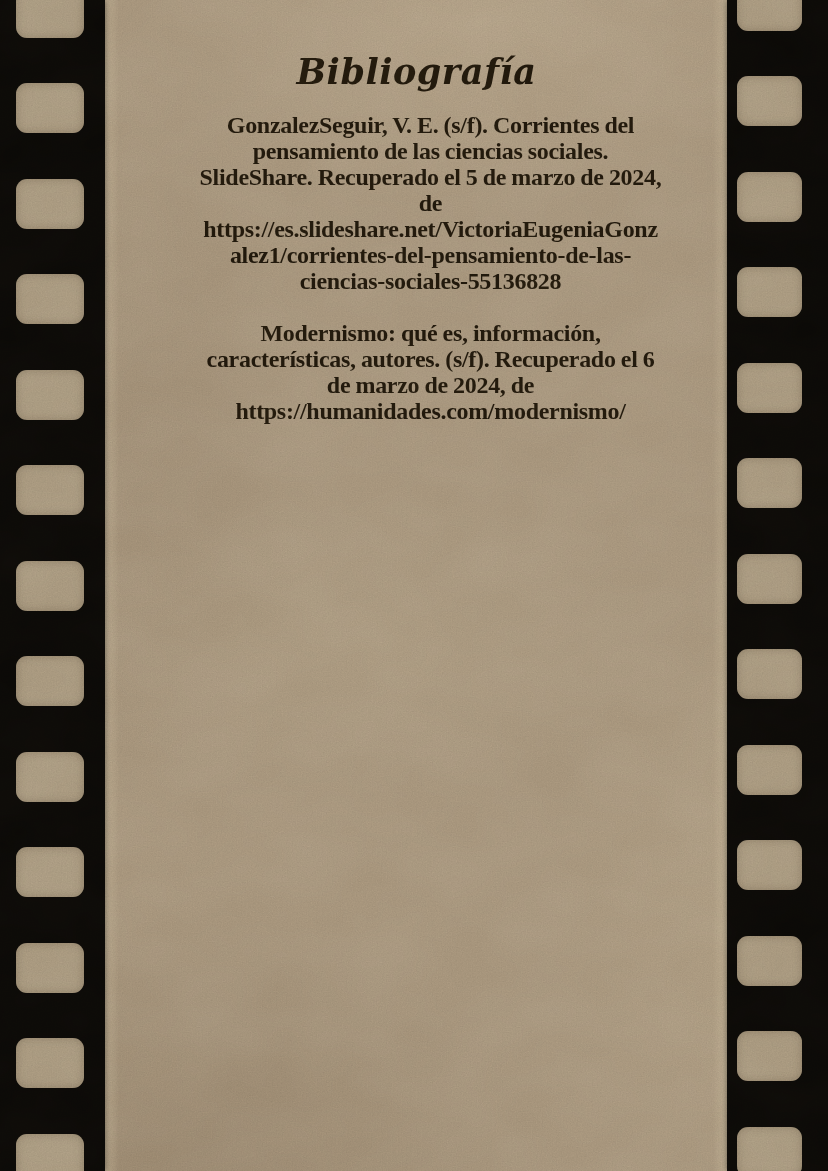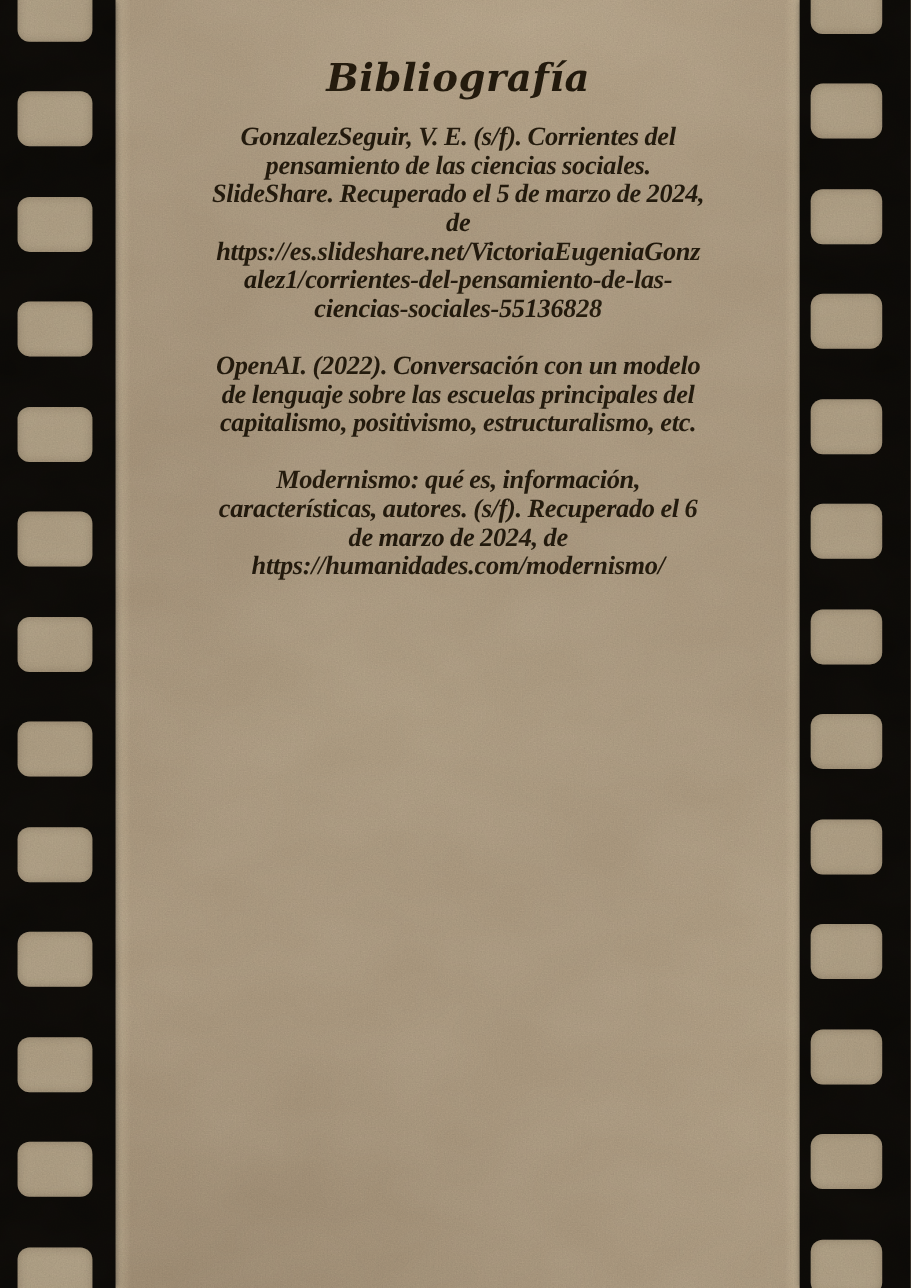--- a/index.html
+++ b/index.html
@@ -43,21 +43,21 @@
     text-align:center;color:var(--ink,#231a0d);
   }
   .slide-title{
     position:absolute;top:27px;left:0;width:100%;
     font-family:"DejaVu Serif", serif;
     font-style:italic;font-weight:700;
     font-size:35px;line-height:44px;
     letter-spacing:.5px;
     text-align:center;
   }
-  .entries{position:absolute;top:112px;left:0;width:100%;font-style:italic;}
+  .entries{position:absolute;top:112px;left:14px;width:100%;}
   .entries p{
     margin:0 0 26px 0;
     white-space:pre-line;
     font-weight:700;
     font-size:24px;line-height:26px;
     letter-spacing:-0.3px;
     word-spacing:-0.5px;
   }
   .texture{position:absolute;left:0;top:0;pointer-events:none;}
   .texture.grain{opacity:.13;}
@@ -105,23 +105,20 @@
   <div class="content">
     <h1 class="slide-title">Bibliografía</h1>
     <div class="entries">
       <p>GonzalezSeguir, V. E. (s/f). Corrientes del
 pensamiento de las ciencias sociales.
 SlideShare. Recuperado el 5 de marzo de 2024,
 de
 https://es.slideshare.net/VictoriaEugeniaGonz
 alez1/corrientes-del-pensamiento-de-las-
 ciencias-sociales-55136828</p>
-      <p>OpenAI. (2022). Conversación con un modelo
-de lenguaje sobre las escuelas principales del
-capitalismo, positivismo, estructuralismo, etc.</p>
       <p>Modernismo: qué es, información,
 características, autores. (s/f). Recuperado el 6
 de marzo de 2024, de
 https://humanidades.com/modernismo/</p>
     </div>
   </div>
 
   <svg class="texture blotch" width="828" height="1171">
     <filter id="blotch" x="0" y="0" width="100%" height="100%">
       <feTurbulence type="fractalNoise" baseFrequency="0.012 0.017" numOctaves="3" seed="11"></feTurbulence>

